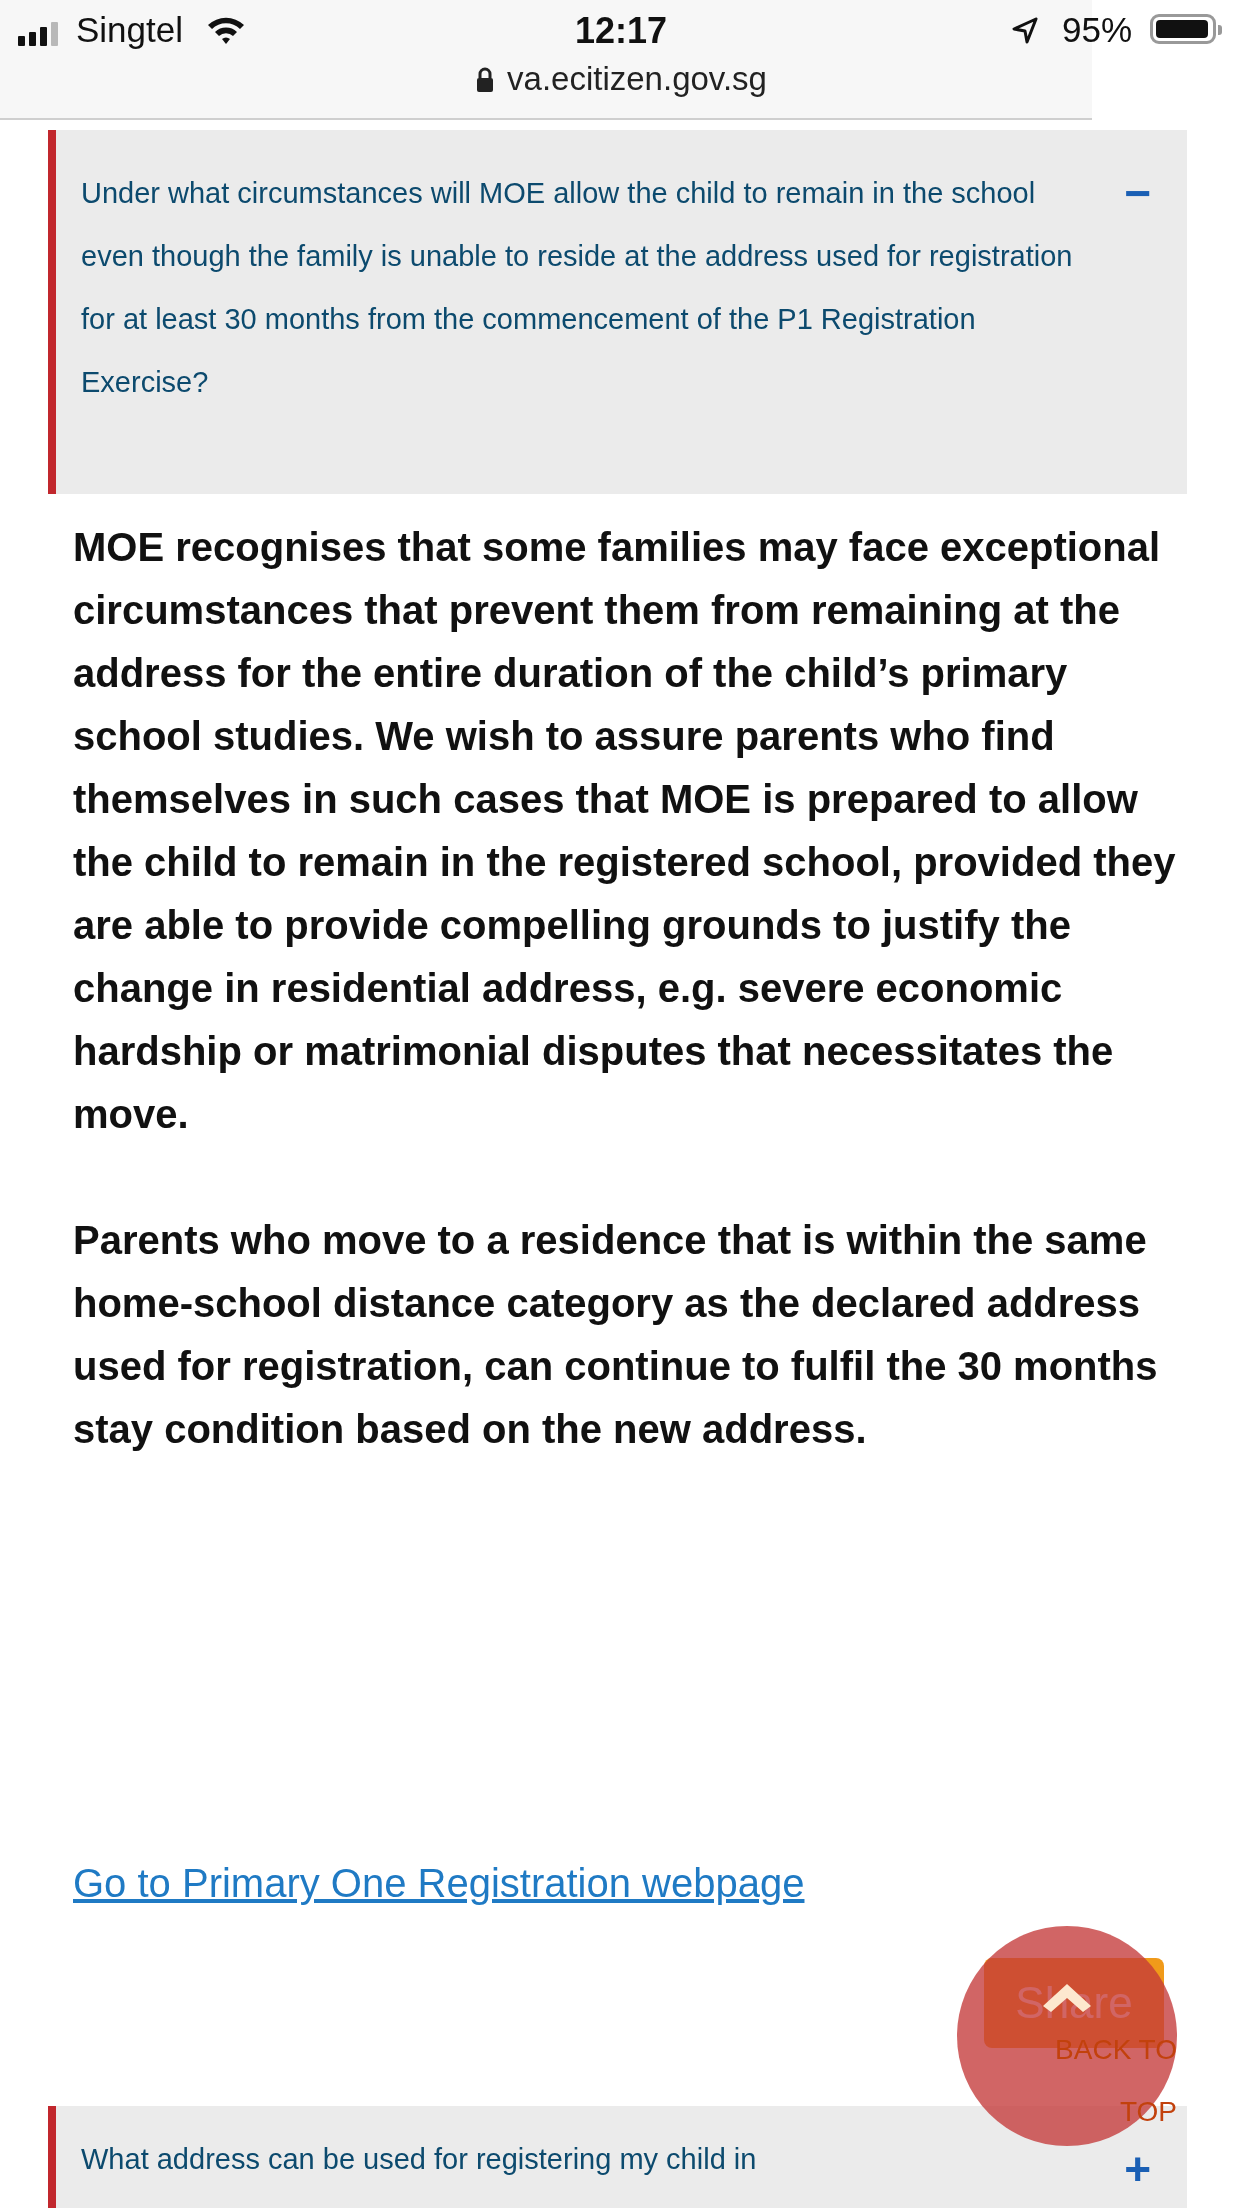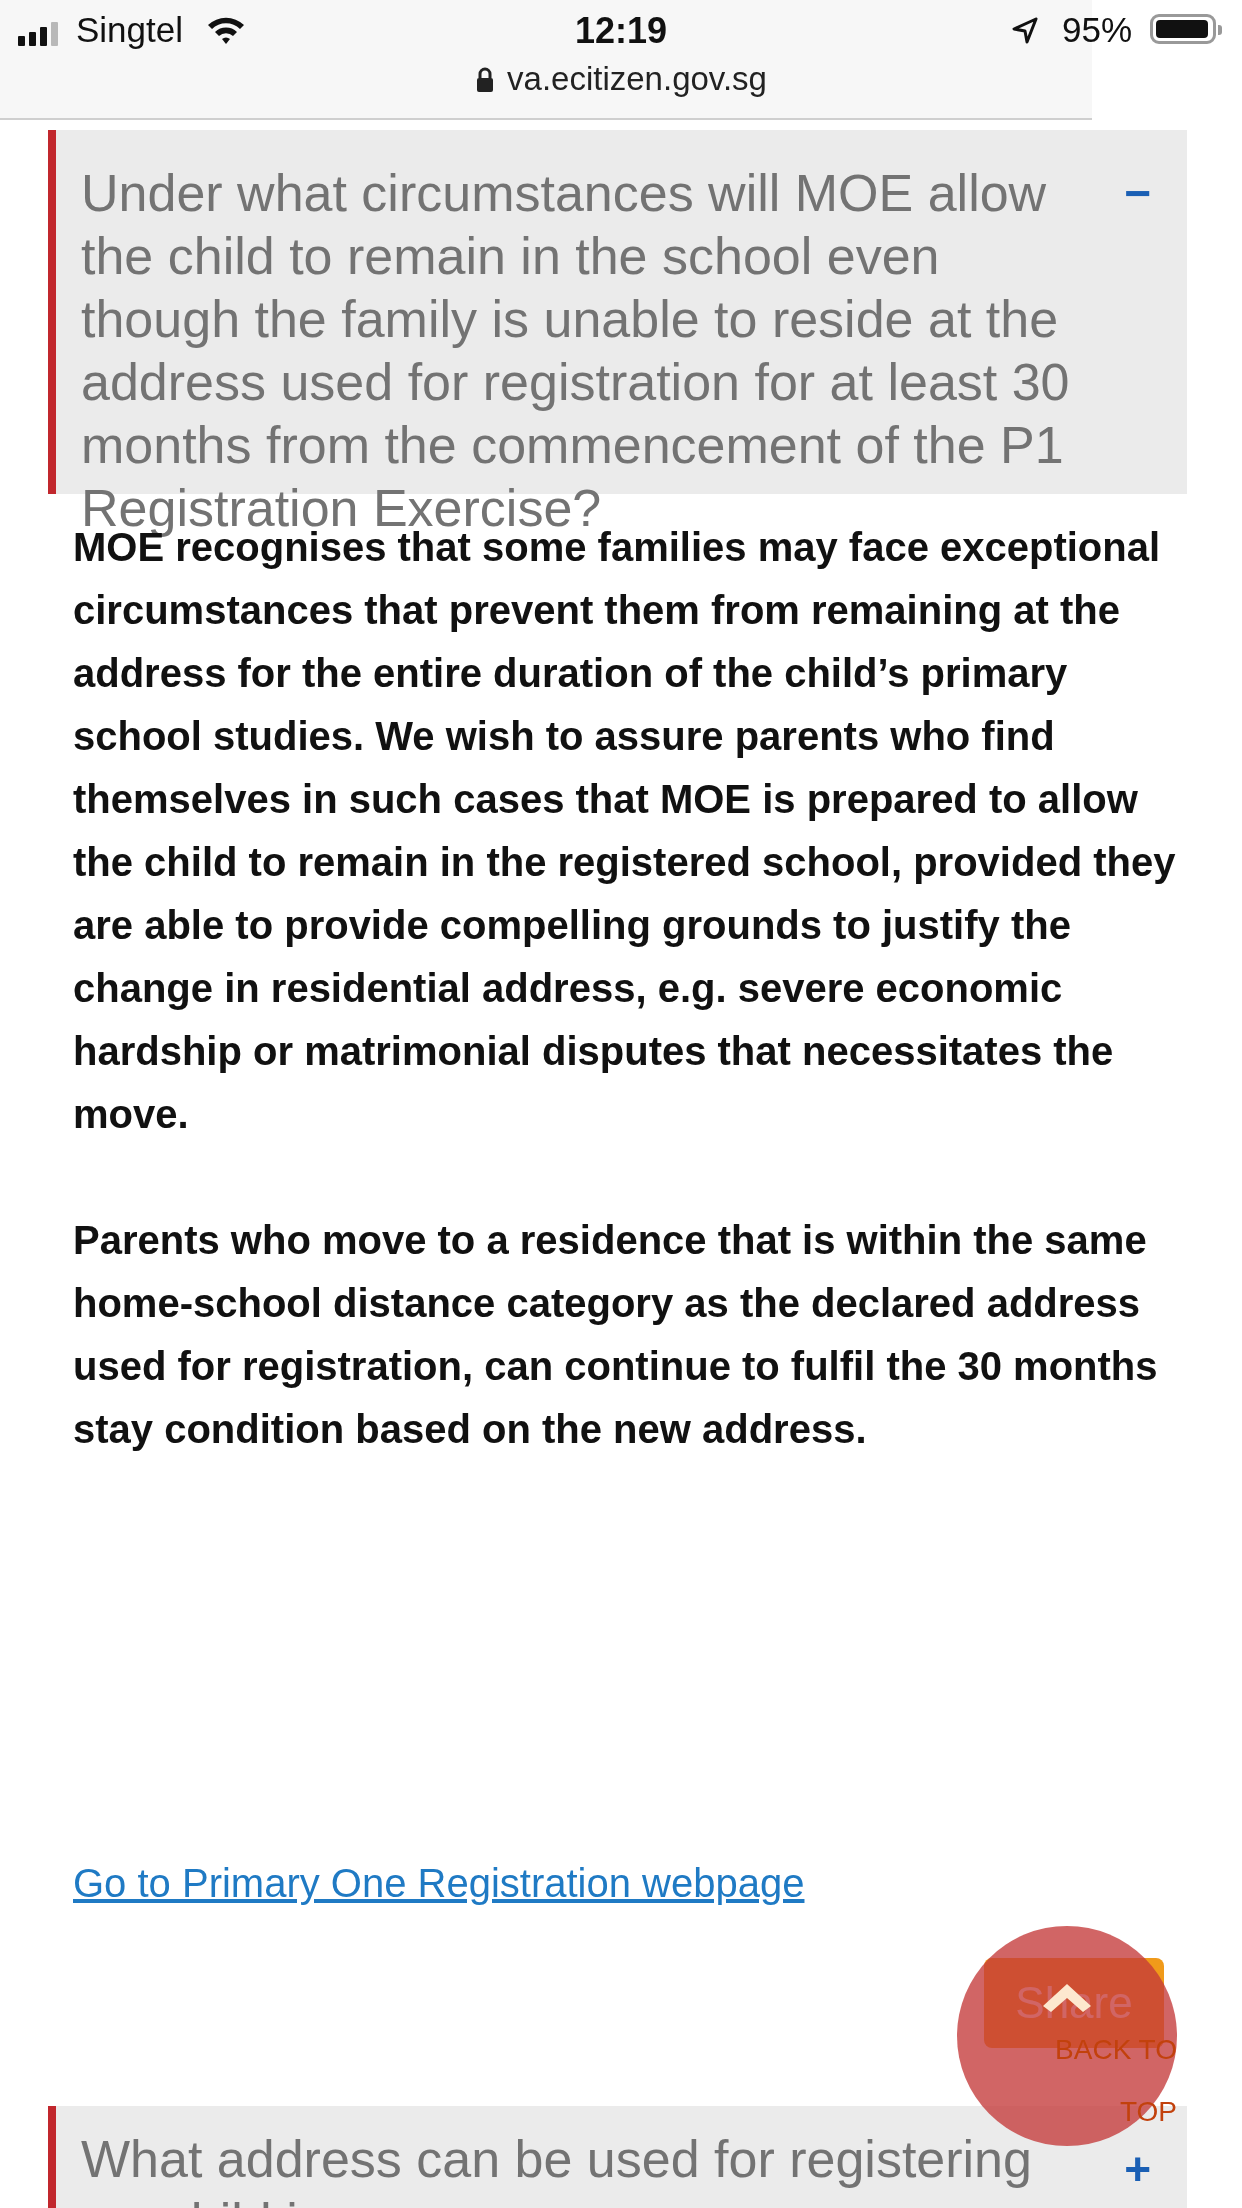--- a/index.html
+++ b/index.html
@@ -31,21 +31,21 @@
   .urlbar { position:absolute; left:0; width:1242px; top:60px; text-align:center; font-size:33px; color:#222; }
   .lock { display:inline-block; vertical-align:-3px; margin-right:12px; }
 
   .faq-head {
     position:absolute; left:48px; width:1139px;
     background:#ebebeb; border-left:8px solid #c1272d; box-sizing:border-box;
   }
   .faq-head.open { top:130px; height:364px; }
   .faq-head .q {
     position:absolute; left:25px; top:32px; width:1000px;
-    font-size:52px; line-height:63px; color:#737373;
+    font-size:29px; line-height:63px; color:#0c4a6e;
   }
   .toggle { position:absolute; right:36px; color:#1a5fb4; font-weight:bold; font-size:46px; line-height:46px; }
   .faq-head.open .toggle { top:40px; }
   .faq-head.closed { top:2106px; height:140px; }
   .faq-head.closed .q { top:22px; }
   .faq-head.closed .toggle { top:40px; }
 
   .answer { position:absolute; left:73px; top:516px; width:1120px; }
   .answer-label { font-size:40px; font-weight:bold; line-height:63px; }
   .answer p { margin:0 0 63px 0; font-size:40px; line-height:63px;font-weight:bold; }
@@ -70,21 +70,21 @@
         <span></span>
         <span></span>
         <span></span>
       </div>
     <div class="carrier">Singtel</div>
     <svg class="wifi" width="40" height="32" viewBox="0 0 40 32">
       <path d="M2 11 A26 26 0 0 1 38 11 L34 15 A20 20 0 0 0 6 15 Z" fill="#111"></path>
       <path d="M9 18 A16 16 0 0 1 31 18 L27 22 A10 10 0 0 0 13 22 Z" fill="#111"></path>
       <path d="M16 25 A6 6 0 0 1 24 25 L20 30 Z" fill="#111"></path>
     </svg>
-    <div class="time">12:19</div>
+    <div class="time">12:17</div>
     <svg class="loc" width="30" height="30" viewBox="0 0 30 30">
       <path d="M26 3 L4 13 L15 15 L17 26 Z" fill="none" stroke="#111" stroke-width="3" stroke-linejoin="round"></path>
     </svg>
     <div class="battpct">95%</div>
     <div class="battery">
         <div class="fill"></div>
         <div class="nub"></div>
       </div>
   </div>
   <div class="urlbar">

